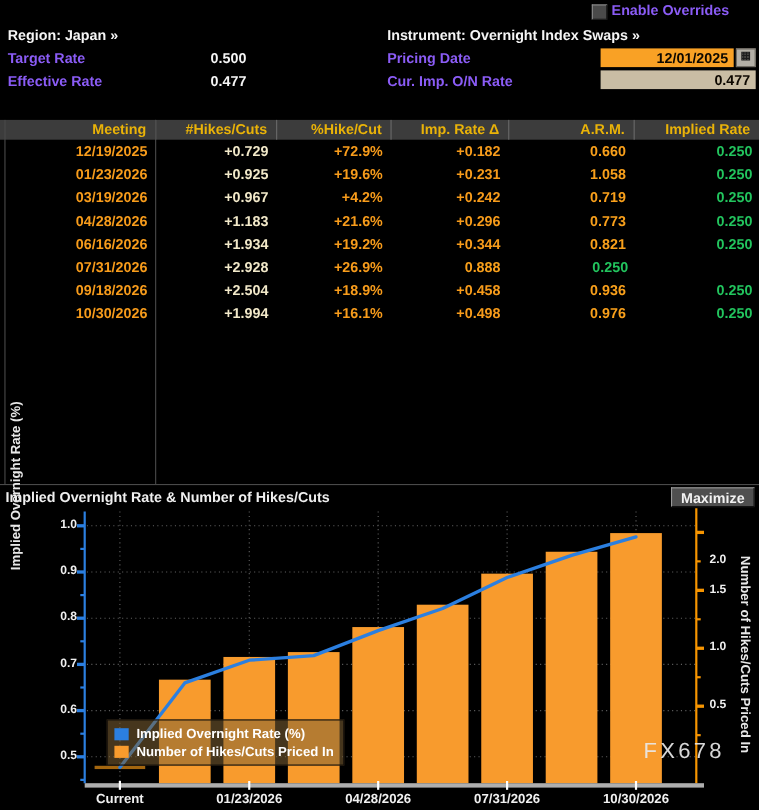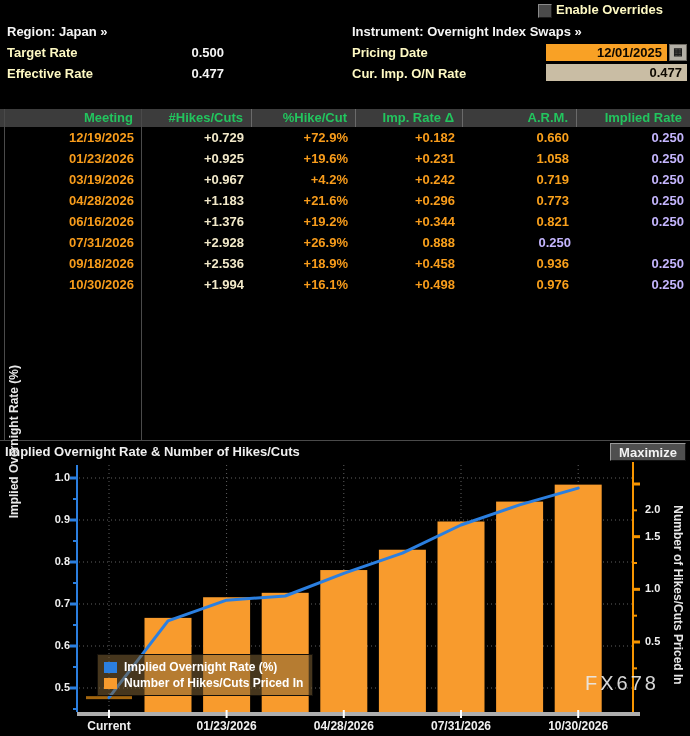--- a/index.html
+++ b/index.html
@@ -1,41 +1,41 @@
 <!DOCTYPE html>
 <html><head>
 <meta charset="utf-8">
 <style>
   html,body{margin:0;padding:0;background:#000;}
   .screen{position:relative;width:690px;height:736px;background:#000;overflow:hidden;
           font-family:"Liberation Sans",sans-serif;font-weight:bold;}
   .abs{position:absolute;}
   .lbl{font-size:13px;white-space:nowrap;}
-  .orange{color:#fef9c3;}
+  .orange{color:#8b5cf6;}
   .white{color:#f5f5f5;}
   .val{font-size:13px;color:#f5f5f5;text-align:right;}
   .chk{width:12px;height:12px;background:#4a4a4a;border-top:1px solid #8a8a8a;border-left:1px solid #8a8a8a;
        border-right:1px solid #1a1a1a;border-bottom:1px solid #1a1a1a;}
   .field{font-size:13px;color:#0d0800;text-align:right;padding:1px 5px 0 0;box-sizing:border-box;}
   .field.date{background:#f9a125;}
   .field.tan{background:#c9bda4;}
   .calbtn{background:#b3afa6;border:1px solid #6f6b63;color:#1c1c1c;font-size:10px;line-height:13px;
           text-align:center;box-sizing:border-box;cursor:pointer;}
   
   .tbl{position:absolute;left:0;top:109px;width:690px;}
   .trow{display:grid;grid-template-columns:142px 110px 104px 107px 114px 113px;height:21px;}
   .thead{height:18px;background:#3c3c3c;}
-  .thead .cell{color:#22c55e;border-right:1px solid #6a6a6a;line-height:18px;}
+  .thead .cell{color:#eab308;border-right:1px solid #6a6a6a;line-height:18px;}
   .thead .cell:last-child{border-right:none;}
   .cell{font-size:13px;text-align:right;padding-right:8px;line-height:21px;white-space:nowrap;overflow:hidden;}
   .c0{color:#f89c1b;}
   .c1{color:#f2e9c9;}
   .c2,.c3{color:#f89c1b;}
   .c4{color:#f9a01b;}
-  .c5{color:#c4b5fd;padding-right:6px;}
+  .c5{color:#22c55e;padding-right:6px;}
   .vline{position:absolute;width:1px;background:#4a4a4a;}
   .hline{position:absolute;height:1px;background:#4a4a4a;}
   
   .chart-title{font-size:13px;color:#efefef;}
   .maxbtn{width:76px;height:18px;background:#4f4f4f;border-top:1px solid #9a9a9a;border-left:1px solid #9a9a9a;
           border-right:1px solid #111;border-bottom:1px solid #111;color:#f2f2f2;font-size:13px;
           text-align:center;line-height:17px;box-sizing:border-box;cursor:pointer;}
   .ticklabel{position:absolute;font-size:11px;color:#f0f0f0;white-space:nowrap;}
   .xlabel{position:absolute;font-size:12px;color:#f0f0f0;text-align:center;width:90px;}
   .axistitle{position:absolute;font-size:12px;color:#e8e8e8;white-space:nowrap;}
@@ -108,36 +108,36 @@
         <div class="trow">
           <div class="cell c0">04/28/2026</div>
           <div class="cell c1">+1.183</div>
           <div class="cell c2">+21.6%</div>
           <div class="cell c3">+0.296</div>
           <div class="cell c4">0.773</div>
           <div class="cell c5">0.250</div>
         </div>
         <div class="trow">
           <div class="cell c0">06/16/2026</div>
-          <div class="cell c1">+1.376</div>
+          <div class="cell c1">+1.934</div>
           <div class="cell c2">+19.2%</div>
           <div class="cell c3">+0.344</div>
           <div class="cell c4">0.821</div>
           <div class="cell c5">0.250</div>
         </div>
         <div class="trow">
           <div class="cell c0">07/31/2026</div>
           <div class="cell c1">+2.928</div>
           <div class="cell c2">+26.9%</div>
           <div class="cell c4">0.888</div>
           <div class="cell c5">0.250</div>
         </div>
         <div class="trow">
           <div class="cell c0">09/18/2026</div>
-          <div class="cell c1">+2.536</div>
+          <div class="cell c1">+2.504</div>
           <div class="cell c2">+18.9%</div>
           <div class="cell c3">+0.458</div>
           <div class="cell c4">0.936</div>
           <div class="cell c5">0.250</div>
         </div>
         <div class="trow">
           <div class="cell c0">10/30/2026</div>
           <div class="cell c1">+1.994</div>
           <div class="cell c2">+16.1%</div>
           <div class="cell c3">+0.498</div>

